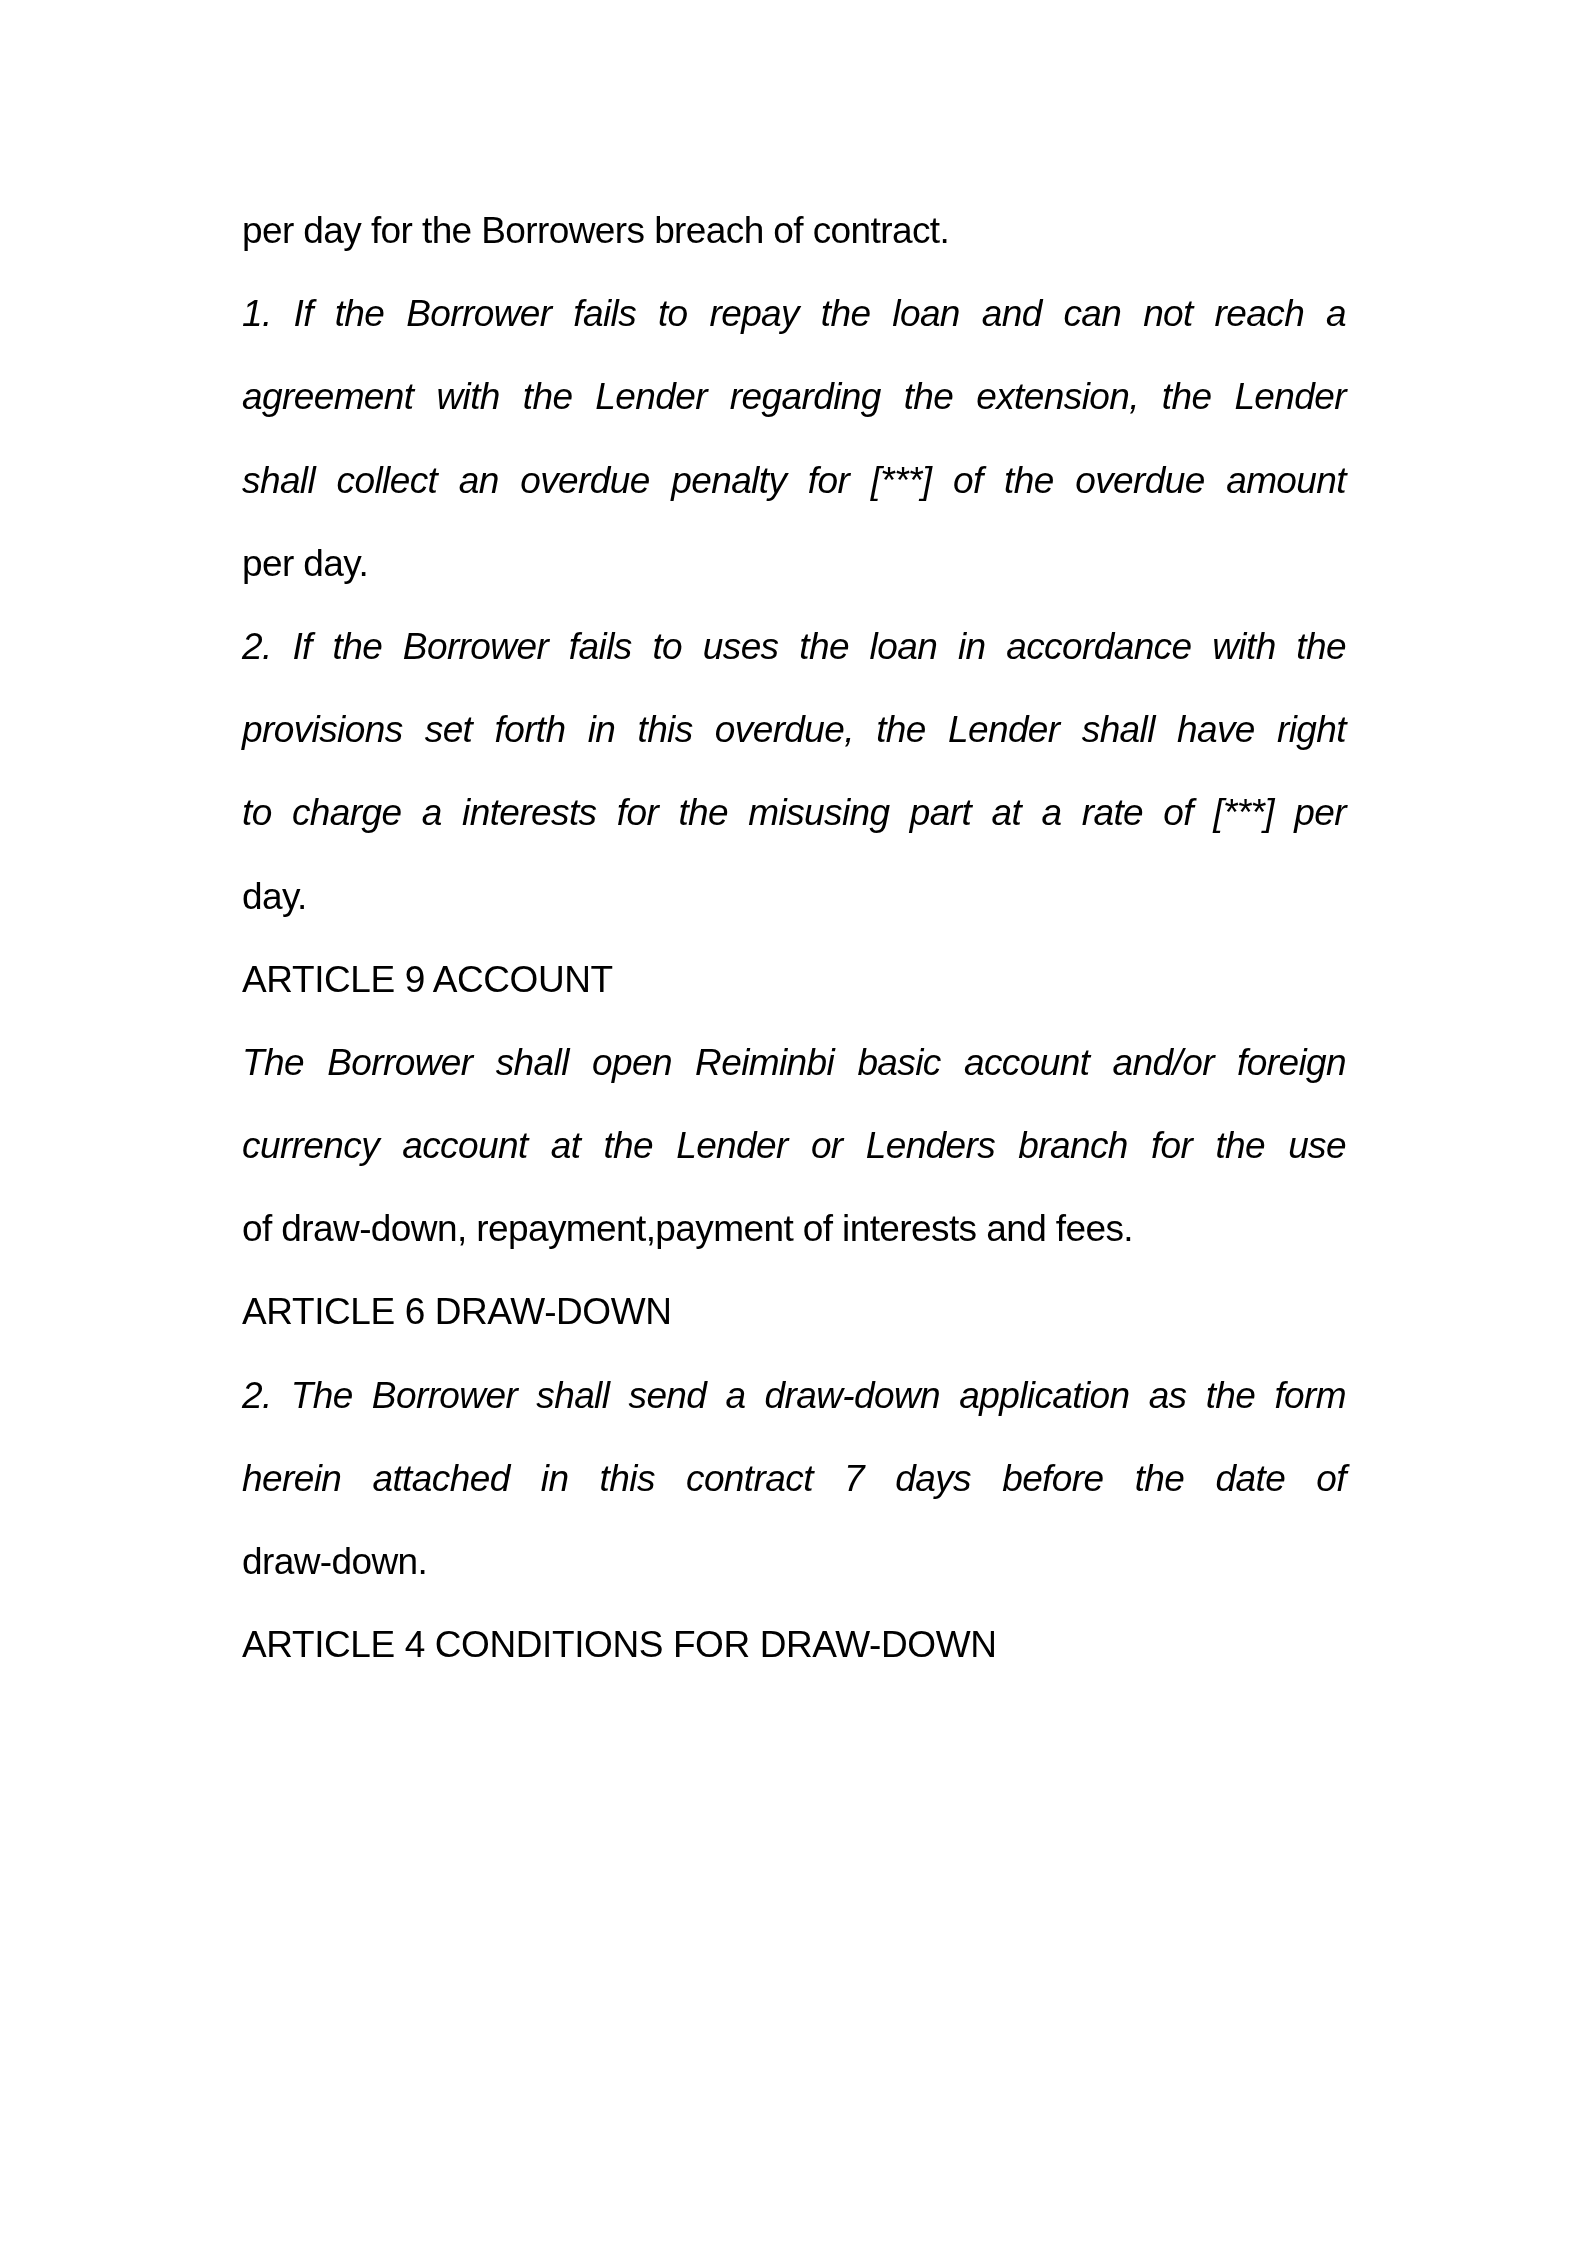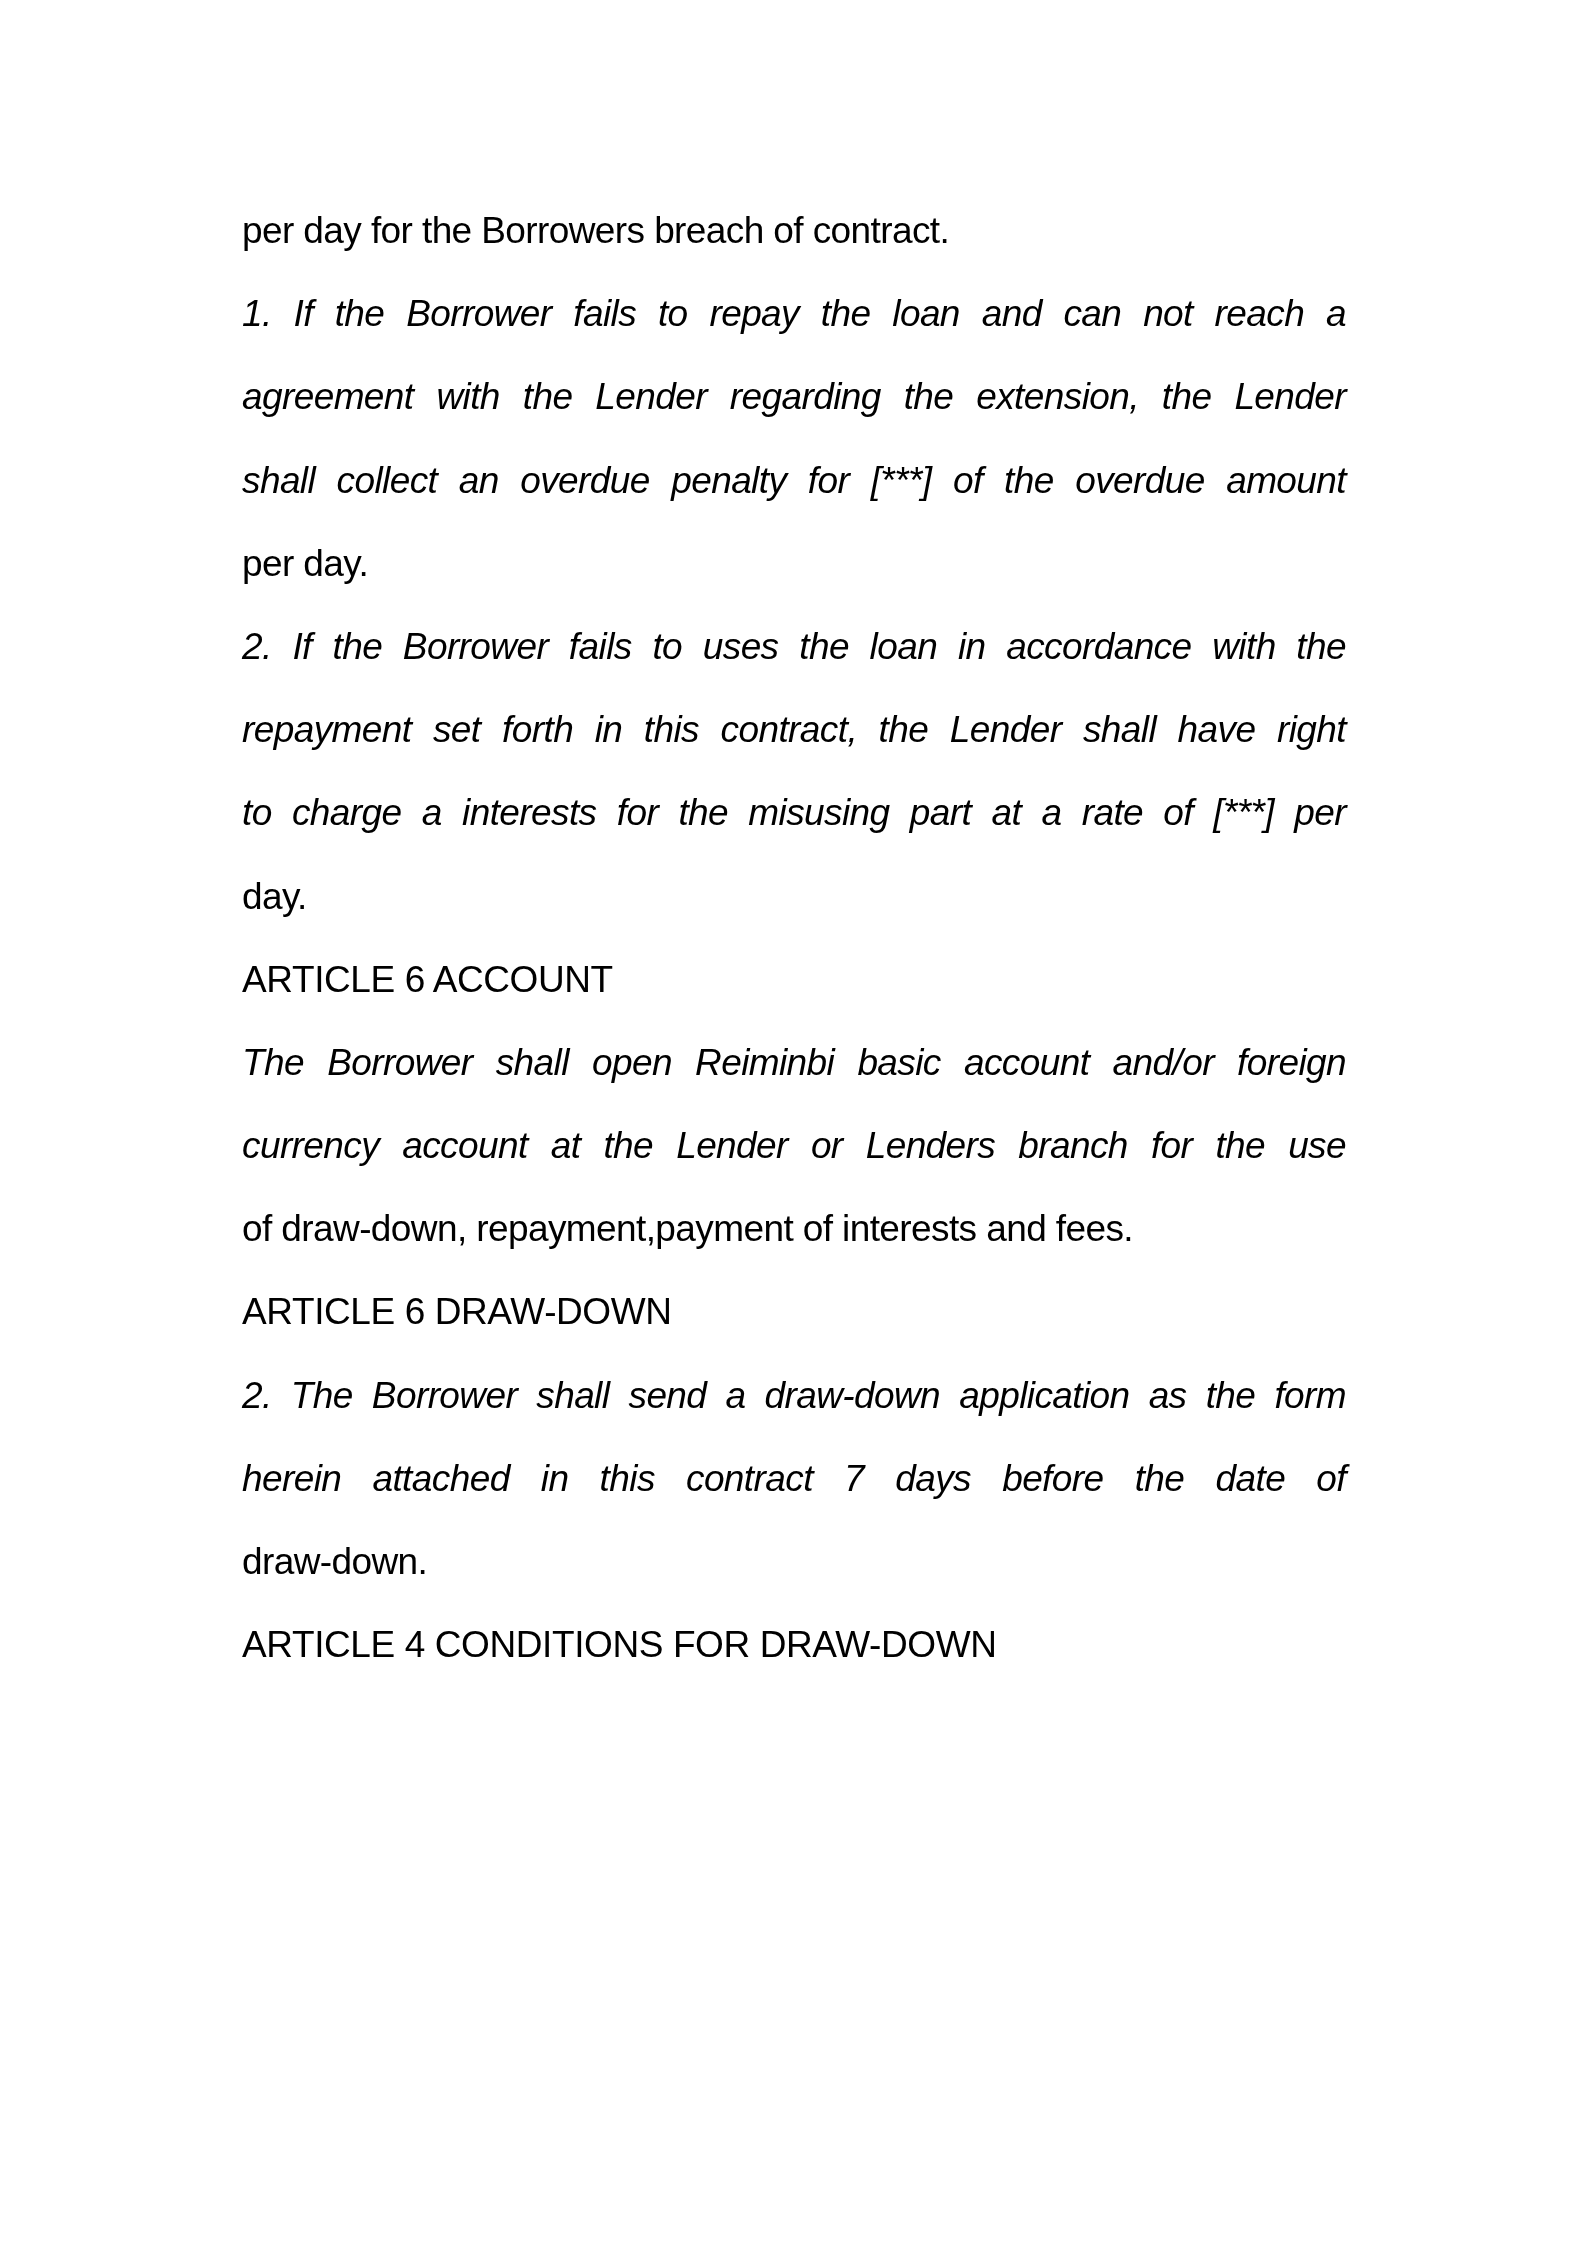--- a/index.html
+++ b/index.html
@@ -50,24 +50,24 @@
 <body>
 
 <div class="page">
   <div class="text-block">
     <div class="line">per day for the Borrowers breach of contract.</div>
     <div class="line justify">1. If the Borrower fails to repay the loan and can not reach a</div>
     <div class="line justify">agreement with the Lender regarding the extension, the Lender</div>
     <div class="line justify">shall collect an overdue penalty for [***] of the overdue amount</div>
     <div class="line">per day.</div>
     <div class="line justify">2. If the Borrower fails to uses the loan in accordance with the</div>
-    <div class="line justify">repayment set forth in this contract, the Lender shall have right</div>
+    <div class="line justify">provisions set forth in this overdue, the Lender shall have right</div>
     <div class="line justify">to charge a interests for the misusing part at a rate of [***] per</div>
     <div class="line">day.</div>
-    <div class="line heading">ARTICLE 6 ACCOUNT</div>
+    <div class="line heading">ARTICLE 9 ACCOUNT</div>
     <div class="line justify">The Borrower shall open Reiminbi basic account and/or foreign</div>
     <div class="line justify">currency account at the Lender or Lenders branch for the use</div>
     <div class="line">of draw-down, repayment,payment of interests and fees.</div>
     <div class="line heading">ARTICLE 6 DRAW-DOWN</div>
     <div class="line justify">2. The Borrower shall send a draw-down application as the form</div>
     <div class="line justify">herein attached in this contract 7 days before the date of</div>
     <div class="line">draw-down.</div>
     <div class="line heading">ARTICLE 4 CONDITIONS FOR DRAW-DOWN</div>
   </div>
 </div>

